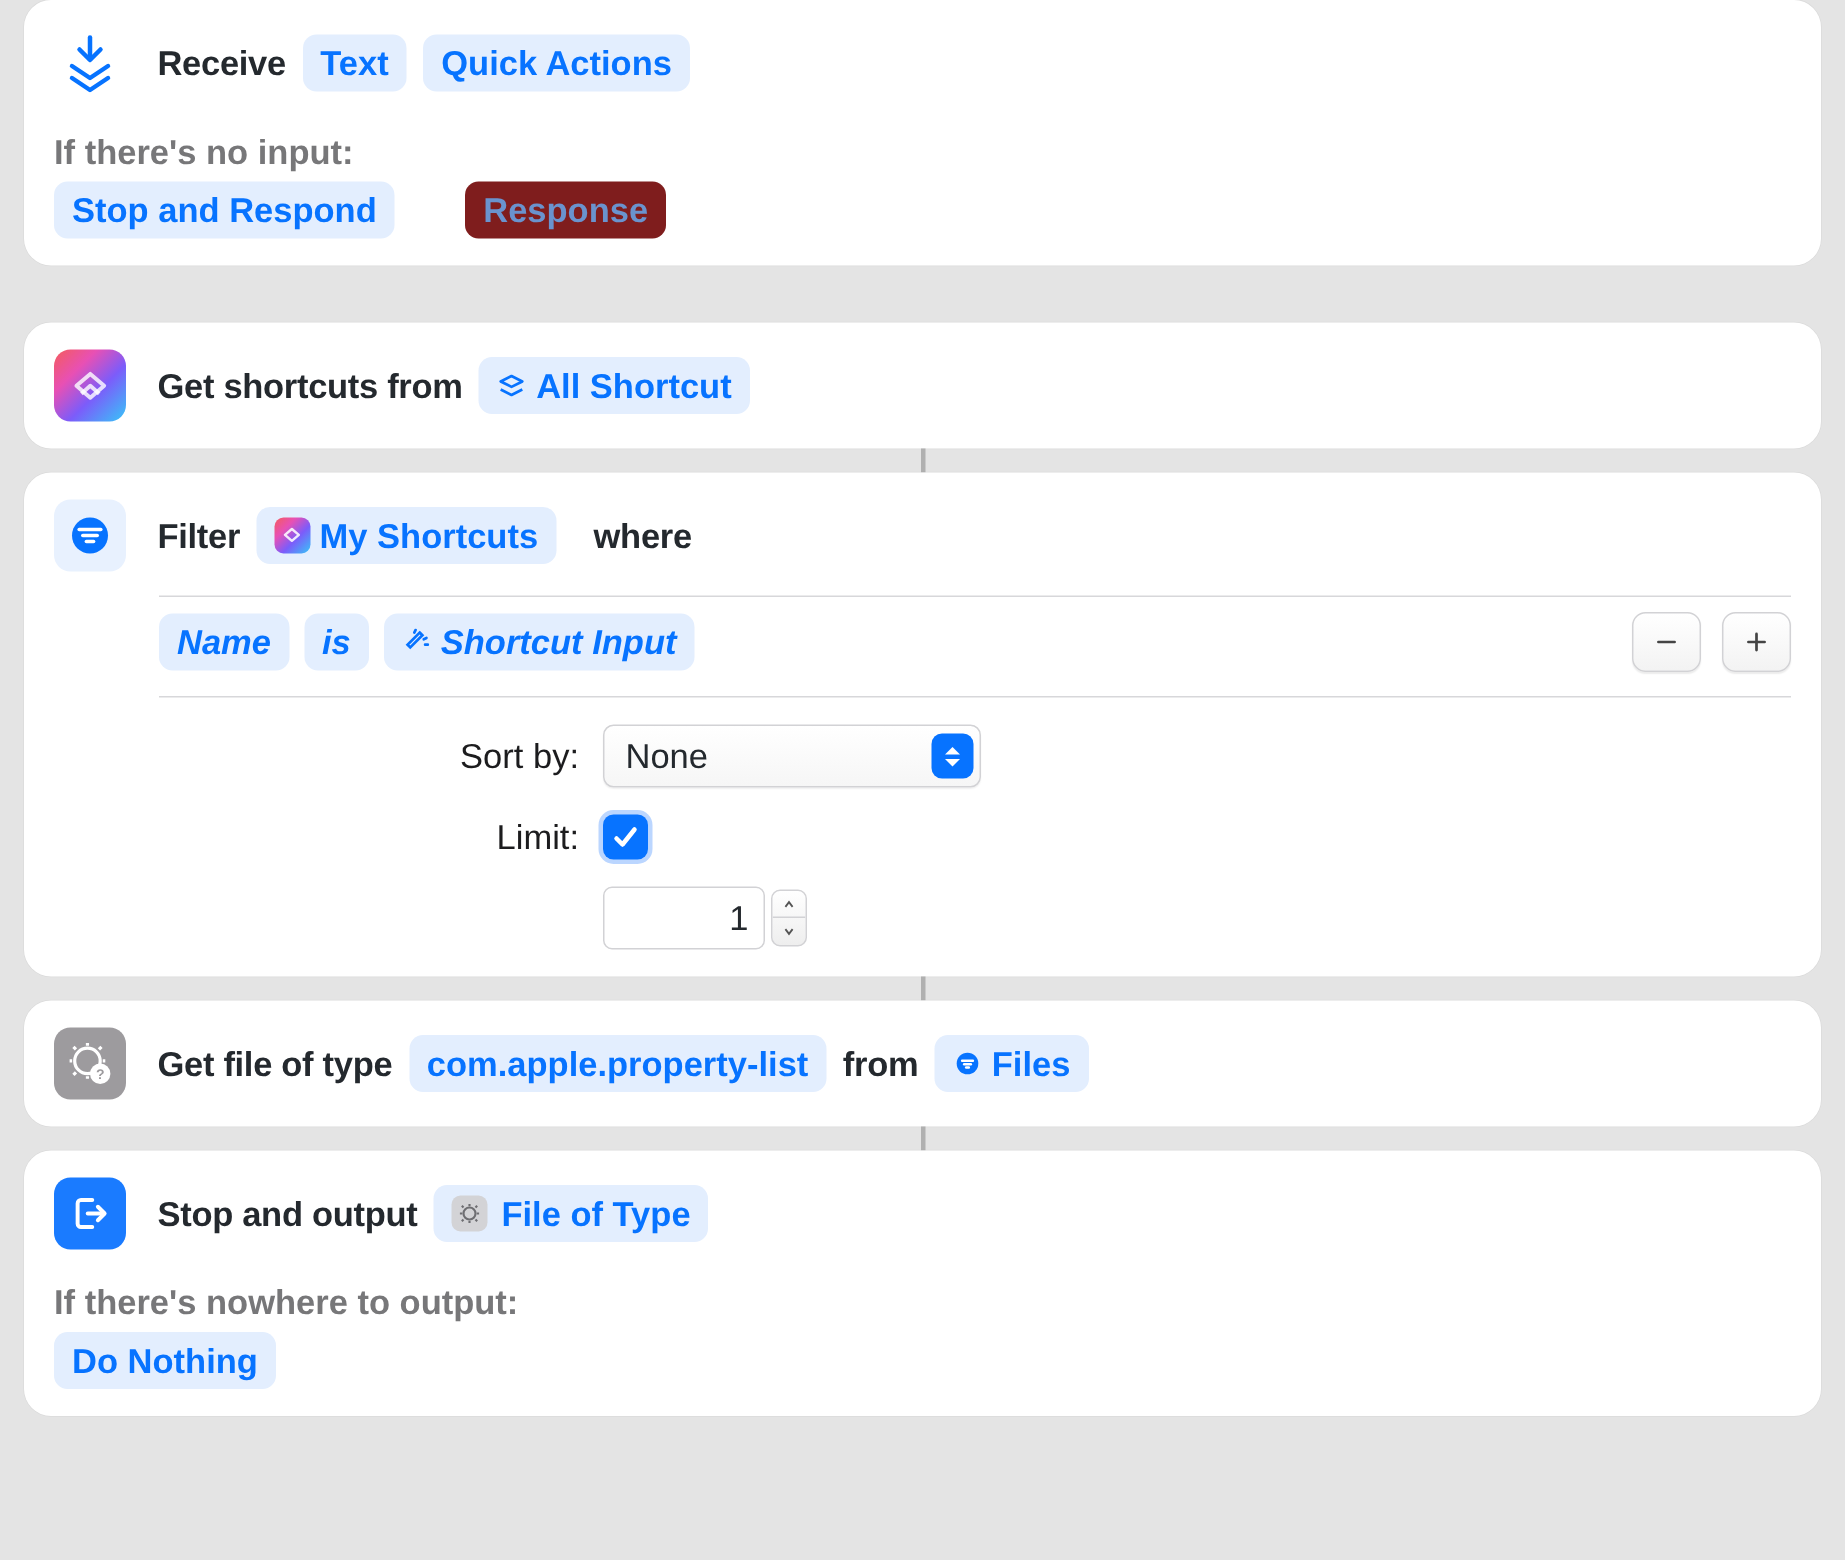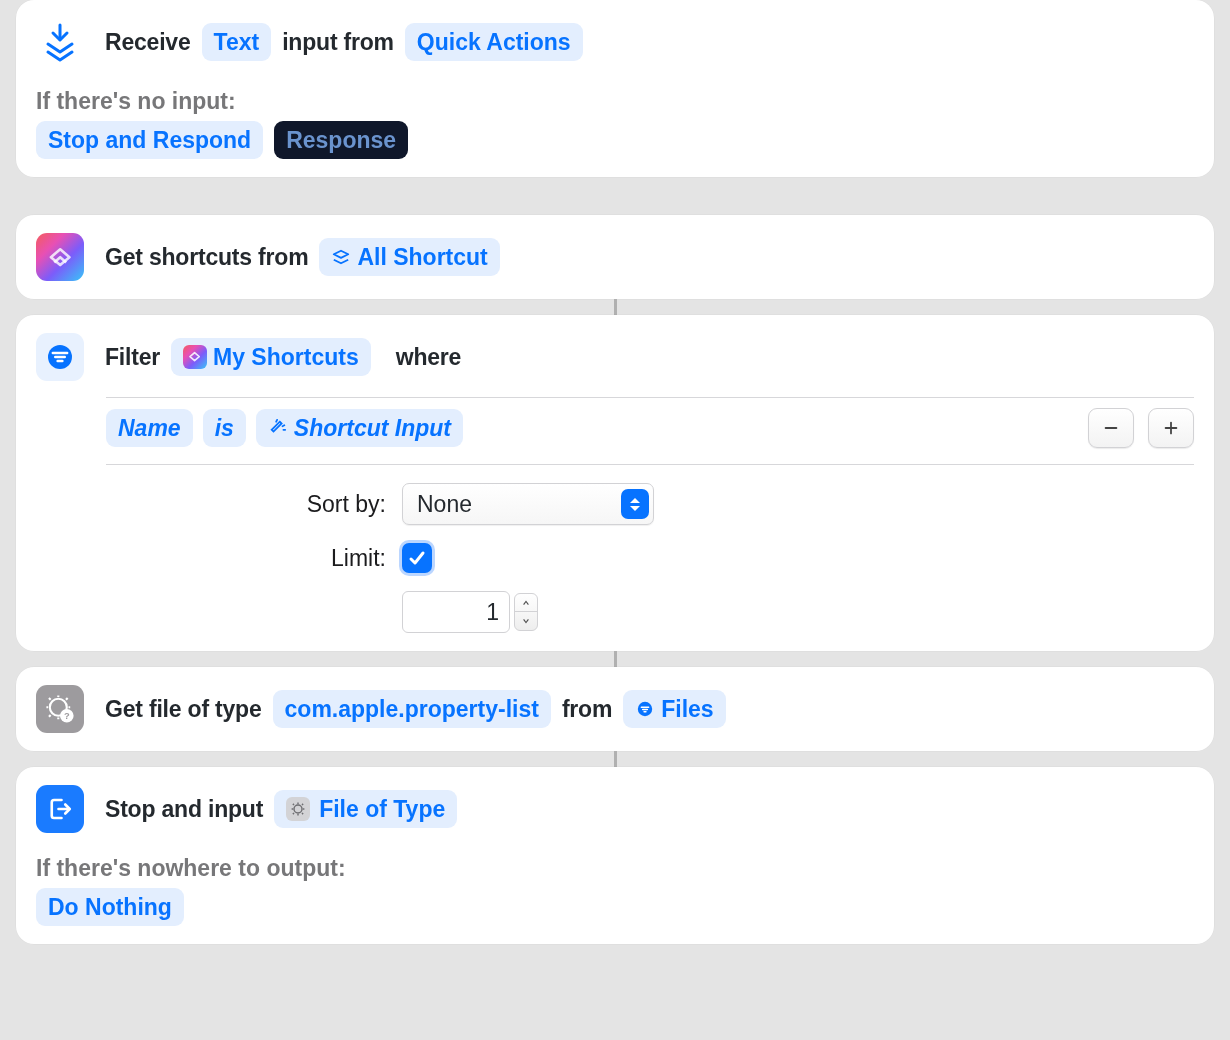--- a/index.html
+++ b/index.html
@@ -53,21 +53,22 @@
     background: var(--blue-bg);
     color: var(--blue);
     font-weight: 600;
     padding: 3px 12px;
     border-radius: var(--pill-radius);
     gap: 6px;
     line-height: 32px;
   }
   .pill.dim {
     color: #6A93CE;
-    background: #0f172a;
+    background: #7f1d1d;
+    margin-left: 36px;
   }
   .sublabel {
     color: var(--text-secondary);
     font-weight: 700;
     margin-top: 22px;
     margin-bottom: 6px;
   }
   .icon-box {
     width: 48px; height: 48px;
     border-radius: 11px;
@@ -168,21 +169,20 @@
             <path d="M13 11l7 7 7-7"></path>
             <path d="M8 22l12 8 12-8"></path>
             <path d="M8 30l12 8 12-8"></path>
           </g>
         </svg>
     </div>
     <span class="bold">Receive</span>
     <span class="pill">
         <span>Text</span>
       </span>
-    <span class="bold">input from</span>
     <span class="pill">
         <span>Quick Actions</span>
       </span>
   </div>
   <div class="sublabel">If there's no input:</div>
   <div class="row tight">
     <span class="pill">
         <span>Stop and Respond</span>
       </span>
     <span class="pill dim">
@@ -367,21 +367,21 @@
   <div class="row">
     <div class="icon-box blue">
       <svg viewBox="0 0 40 40" width="30" height="30">
           <g fill="none" stroke="#fff" stroke-width="3.5" stroke-linecap="round" stroke-linejoin="round">
             <path d="M22 8H12a3 3 0 0 0-3 3v18a3 3 0 0 0 3 3h10"></path>
             <path d="M18 20h14"></path>
             <path d="M27 14l6 6-6 6"></path>
           </g>
         </svg>
     </div>
-    <span class="bold">Stop and input</span>
+    <span class="bold">Stop and output</span>
     <span class="pill">
       <span class="var-chip">
         <svg viewBox="0 0 20 20" width="16" height="16">
             <g fill="none" stroke="#6E6E72" stroke-width="1.8">
               <circle cx="10" cy="10" r="5"></circle>
               <path d="M10 2v2M10 16v2M2 10h2M16 10h2M5 5l-1.4-1.4M15 15l1.4 1.4M5 15l-1.4 1.4M15 5l1.4-1.4"></path>
             </g>
           </svg>
       </span>
       <span>File of Type</span>

